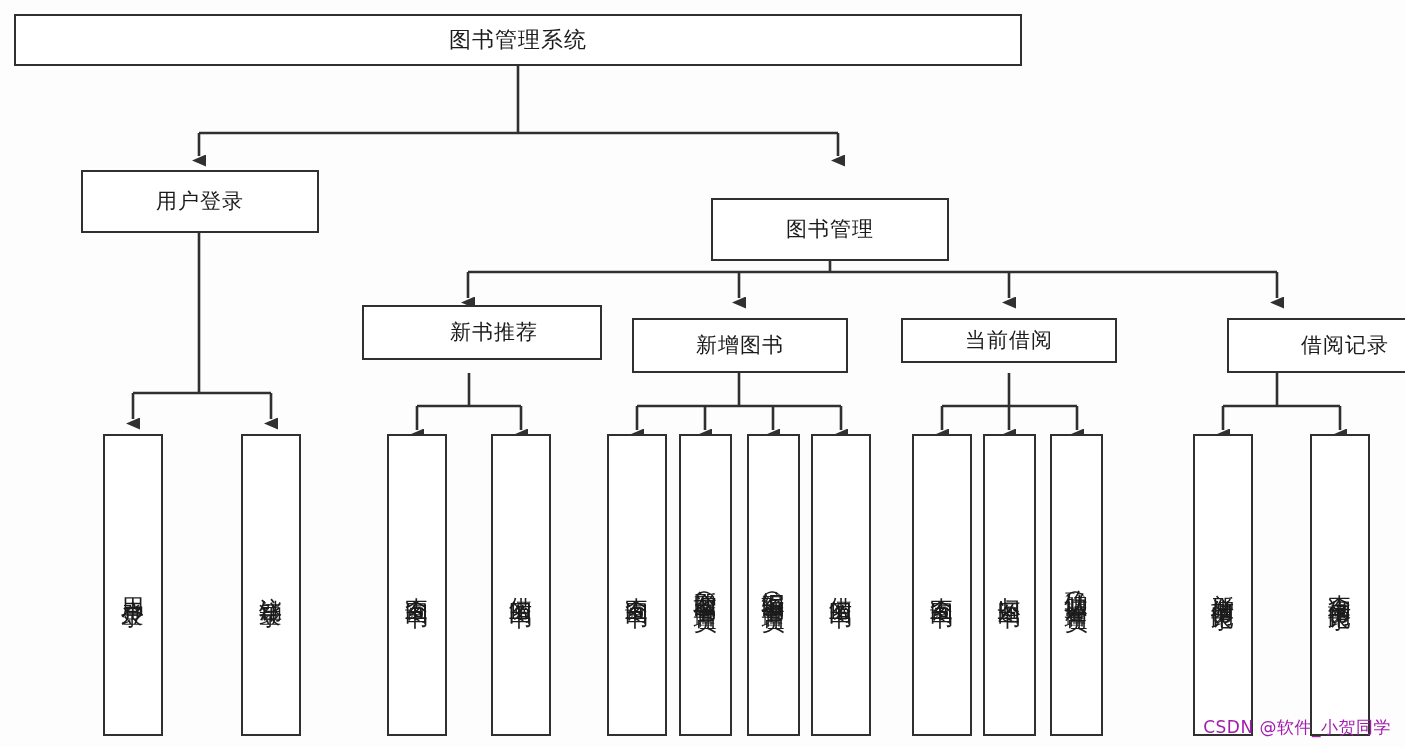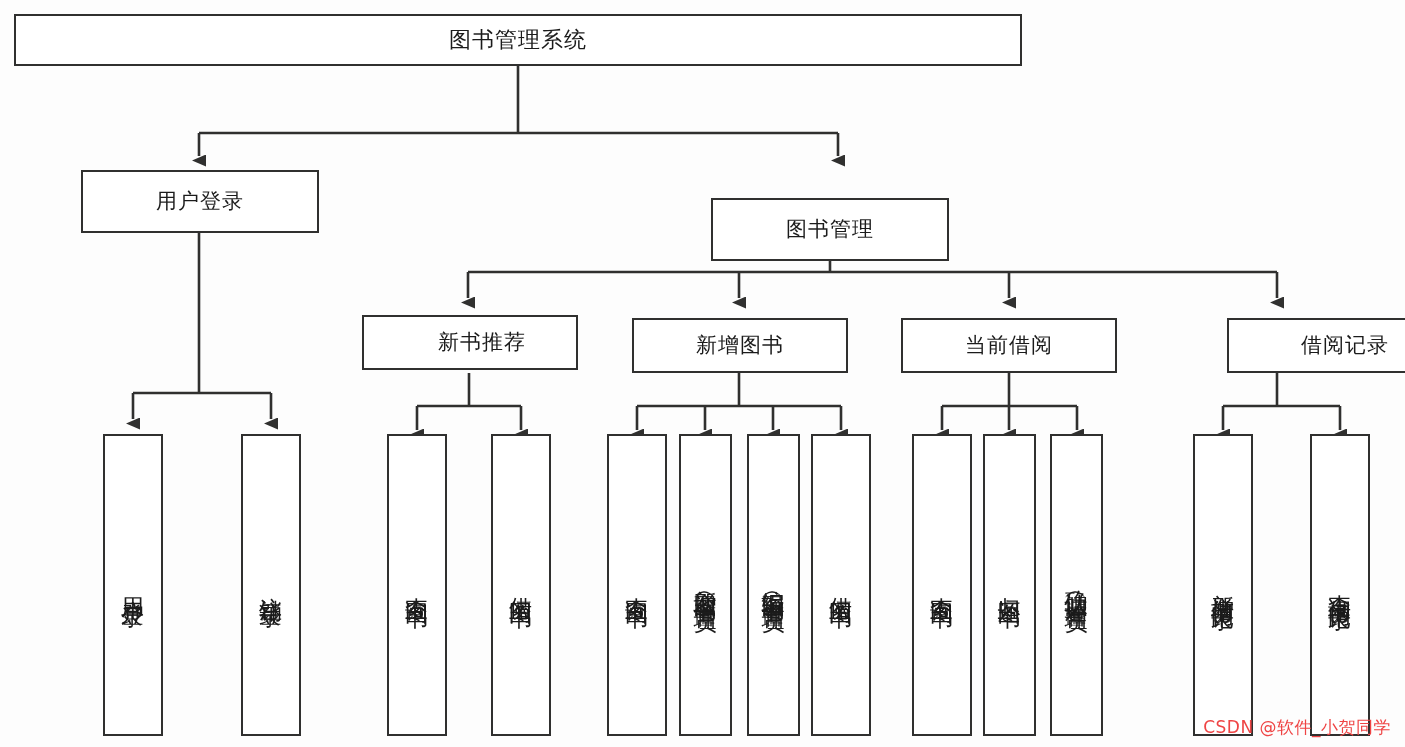--- a/index.html
+++ b/index.html
@@ -37,21 +37,21 @@
     line-height:1.22;
     letter-spacing:3px;
     white-space:normal;
     max-height:290px;
   }
   .node.root .label{font-size:22px;}
   .watermark{
     position:absolute;
     right:14px;bottom:8px;
     font-size:17px;
-    color:#ef4444;
+    color:#a21caf;
     letter-spacing:.5px;
     white-space:nowrap;
     pointer-events:none;
   }
 </style>
 </head>
 <body>
 
 <div id="diagram-root">
 
@@ -110,29 +110,29 @@
   </div>
 
   <div class="node" style="left:81px;top:170px;width:238px;height:63px;">
     <span class="label">用户登录</span>
   </div>
 
   <div class="node" style="left:711px;top:170px;width:238px;height:63px;margin-top:28px;">
     <span class="label">图书管理</span>
   </div>
 
-  <div class="node" style="left:362px;top:315px;width:216px;height:55px;padding-left:24px;">
+  <div class="node" style="left:362px;top:305px;width:240px;height:55px;padding-left:24px;">
     <span class="label">新书推荐</span>
   </div>
 
   <div class="node" style="left:632px;top:318px;width:216px;height:55px;">
     <span class="label">新增图书</span>
   </div>
 
-  <div class="node" style="left:901px;top:318px;width:216px;height:55px;">
+  <div class="node" style="left:901px;top:318px;width:216px;height:45px;">
     <span class="label">当前借阅</span>
   </div>
 
   <div class="node" style="left:1227px;top:318px;width:236px;height:55px;">
     <span class="label">借阅记录</span>
   </div>
 
   <div class="node vertical" style="left:103px;top:434px;width:60px;height:302px;">
     <span class="label">用户登录</span>
   </div>

